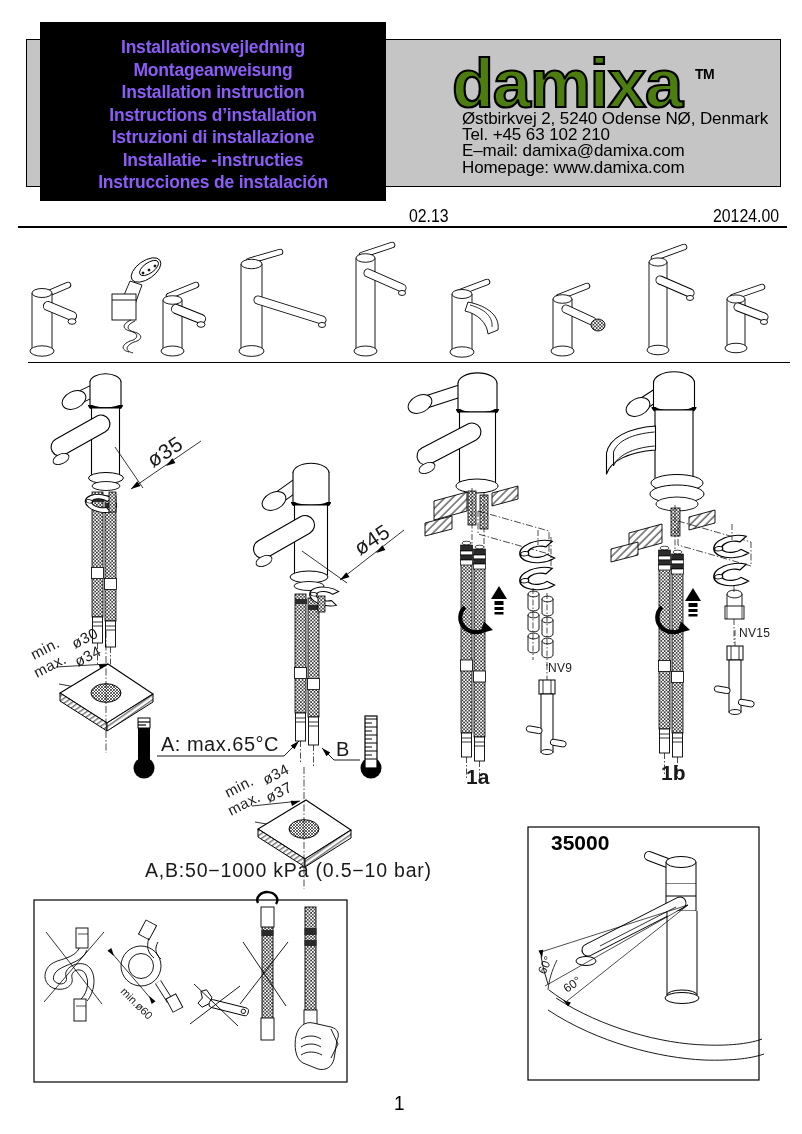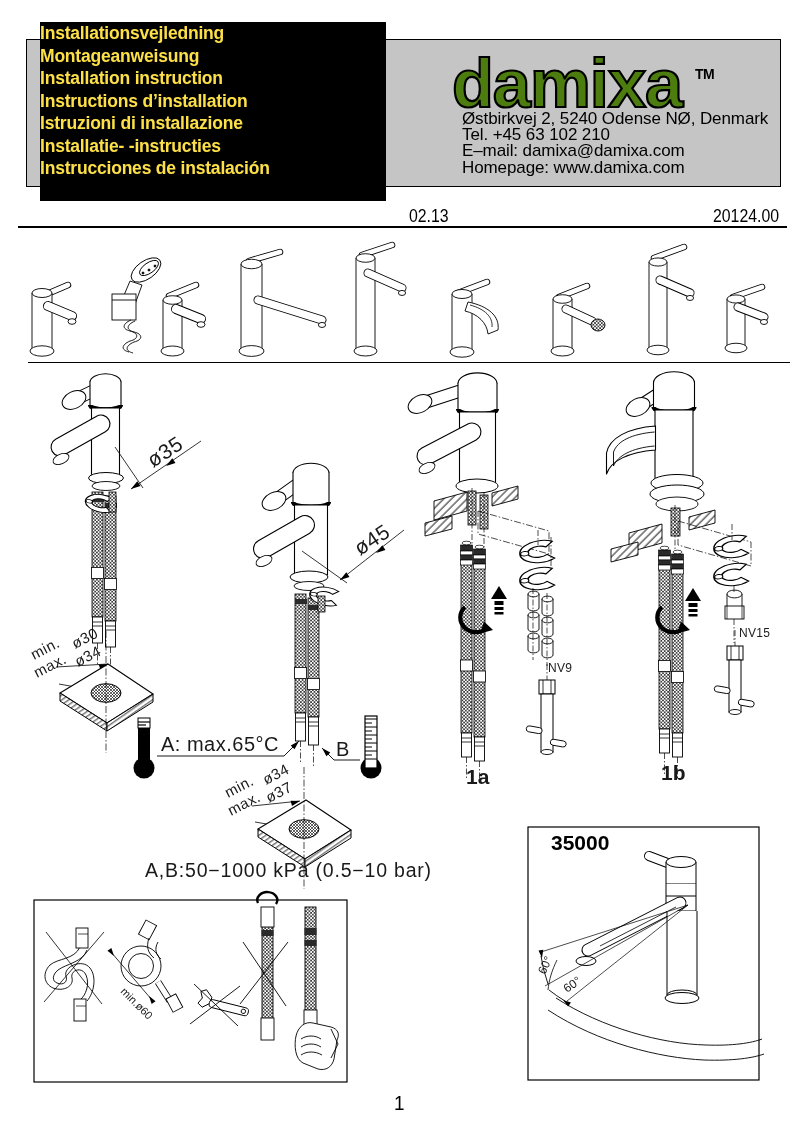--- a/index.html
+++ b/index.html
@@ -1,21 +1,21 @@
 <!DOCTYPE html>
 <html><head><meta charset="utf-8">
 <style>
 html,body { margin:0; padding:0; background:#fff; }
 #page { position:relative; width:802px; height:1134px; background:#fff; overflow:hidden;
   font-family:"Liberation Sans", sans-serif; }
 #graybox { position:absolute; left:26px; top:39px; width:755px; height:148px;
   background:#c5c5c5; border:1.5px solid #000; box-sizing:border-box; }
 #blackbox { position:absolute; left:40px; top:22px; width:346px; height:179px; background:#000;
-  color:#fde047; font-weight:bold; font-size:17.5px; line-height:22.5px; 
-  box-sizing:border-box; letter-spacing:-0.2px; }
+  color:#8b5cf6; font-weight:bold; font-size:17.5px; line-height:22.5px; text-align:center;
+  padding-top:14px; box-sizing:border-box; letter-spacing:-0.2px; }
 #logo { position:absolute; left:452px; top:44px; color:#4d7c0f; font-weight:bold;
   font-size:68.5px; letter-spacing:-1px; -webkit-text-stroke:2.2px #000; }
 #tm { position:absolute; left:695px; top:66px; font-size:14px; font-weight:bold; letter-spacing:-0.6px; }
 #addr { position:absolute; left:462px; top:111px; font-weight:normal; font-size:17px; letter-spacing:-0.1px; line-height:16.2px; }
 .num { position:absolute; top:206px; font-size:18px; transform:scaleX(0.88); transform-origin:left; }
 #rule1 { position:absolute; left:18px; top:226px; width:769px; height:2px; background:#000; }
 #rule2 { position:absolute; left:28px; top:362px; width:762px; height:1px; background:#000; }
 #art { position:absolute; left:0; top:0; }
 #pageno { position:absolute; left:394px; top:1091px; font-size:21px; transform:scaleX(0.9); transform-origin:left; }
 </style></head>

